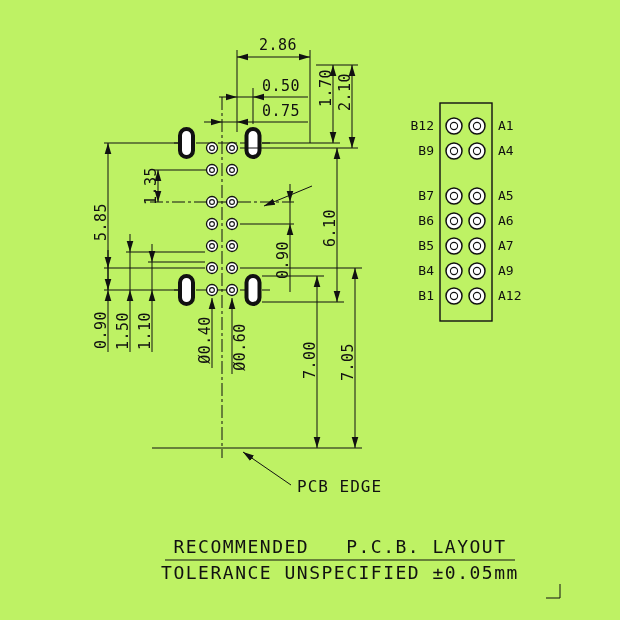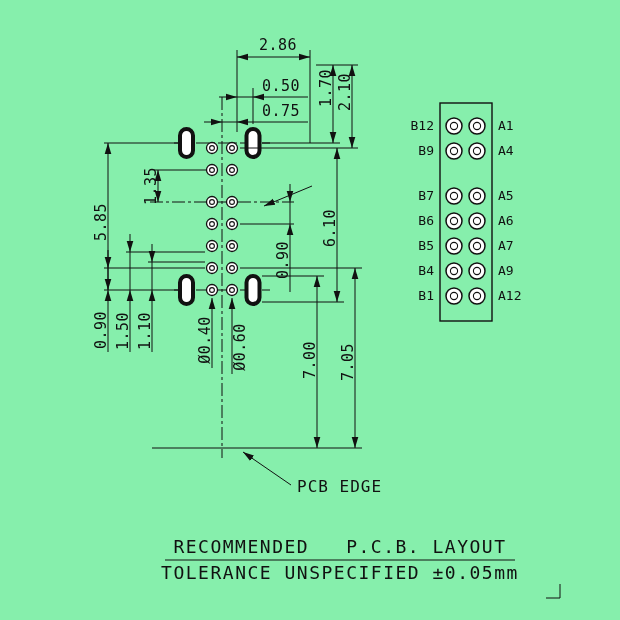--- a/index.html
+++ b/index.html
@@ -1,16 +1,16 @@
 <!DOCTYPE html>
 <html><head>
 <meta charset="utf-8">
 <style>
   html,body{margin:0;padding:0;background:#fff;}
-  #canvas{position:relative;width:620px;height:620px;background:#86efac;overflow:hidden;
+  #canvas{position:relative;width:620px;height:620px;background:#bef264;overflow:hidden;
           font-family:"DejaVu Sans Mono", monospace;}
   svg{display:block;}
   text{fill:#111;font-family:"DejaVu Sans Mono", monospace;}
   .t15{font-size:15px;letter-spacing:0.5px;}
   .t16{font-size:16px;letter-spacing:1px;}
   .t13{font-size:13px;}
   .t18{font-size:18px;letter-spacing:1.5px;}
   .thin{stroke:#111;stroke-width:1;fill:none;}
   .med{stroke:#111;stroke-width:1.4;fill:none;}
   .cl{stroke:#111;stroke-width:1;fill:none;stroke-dasharray:13 3 3 3;}

